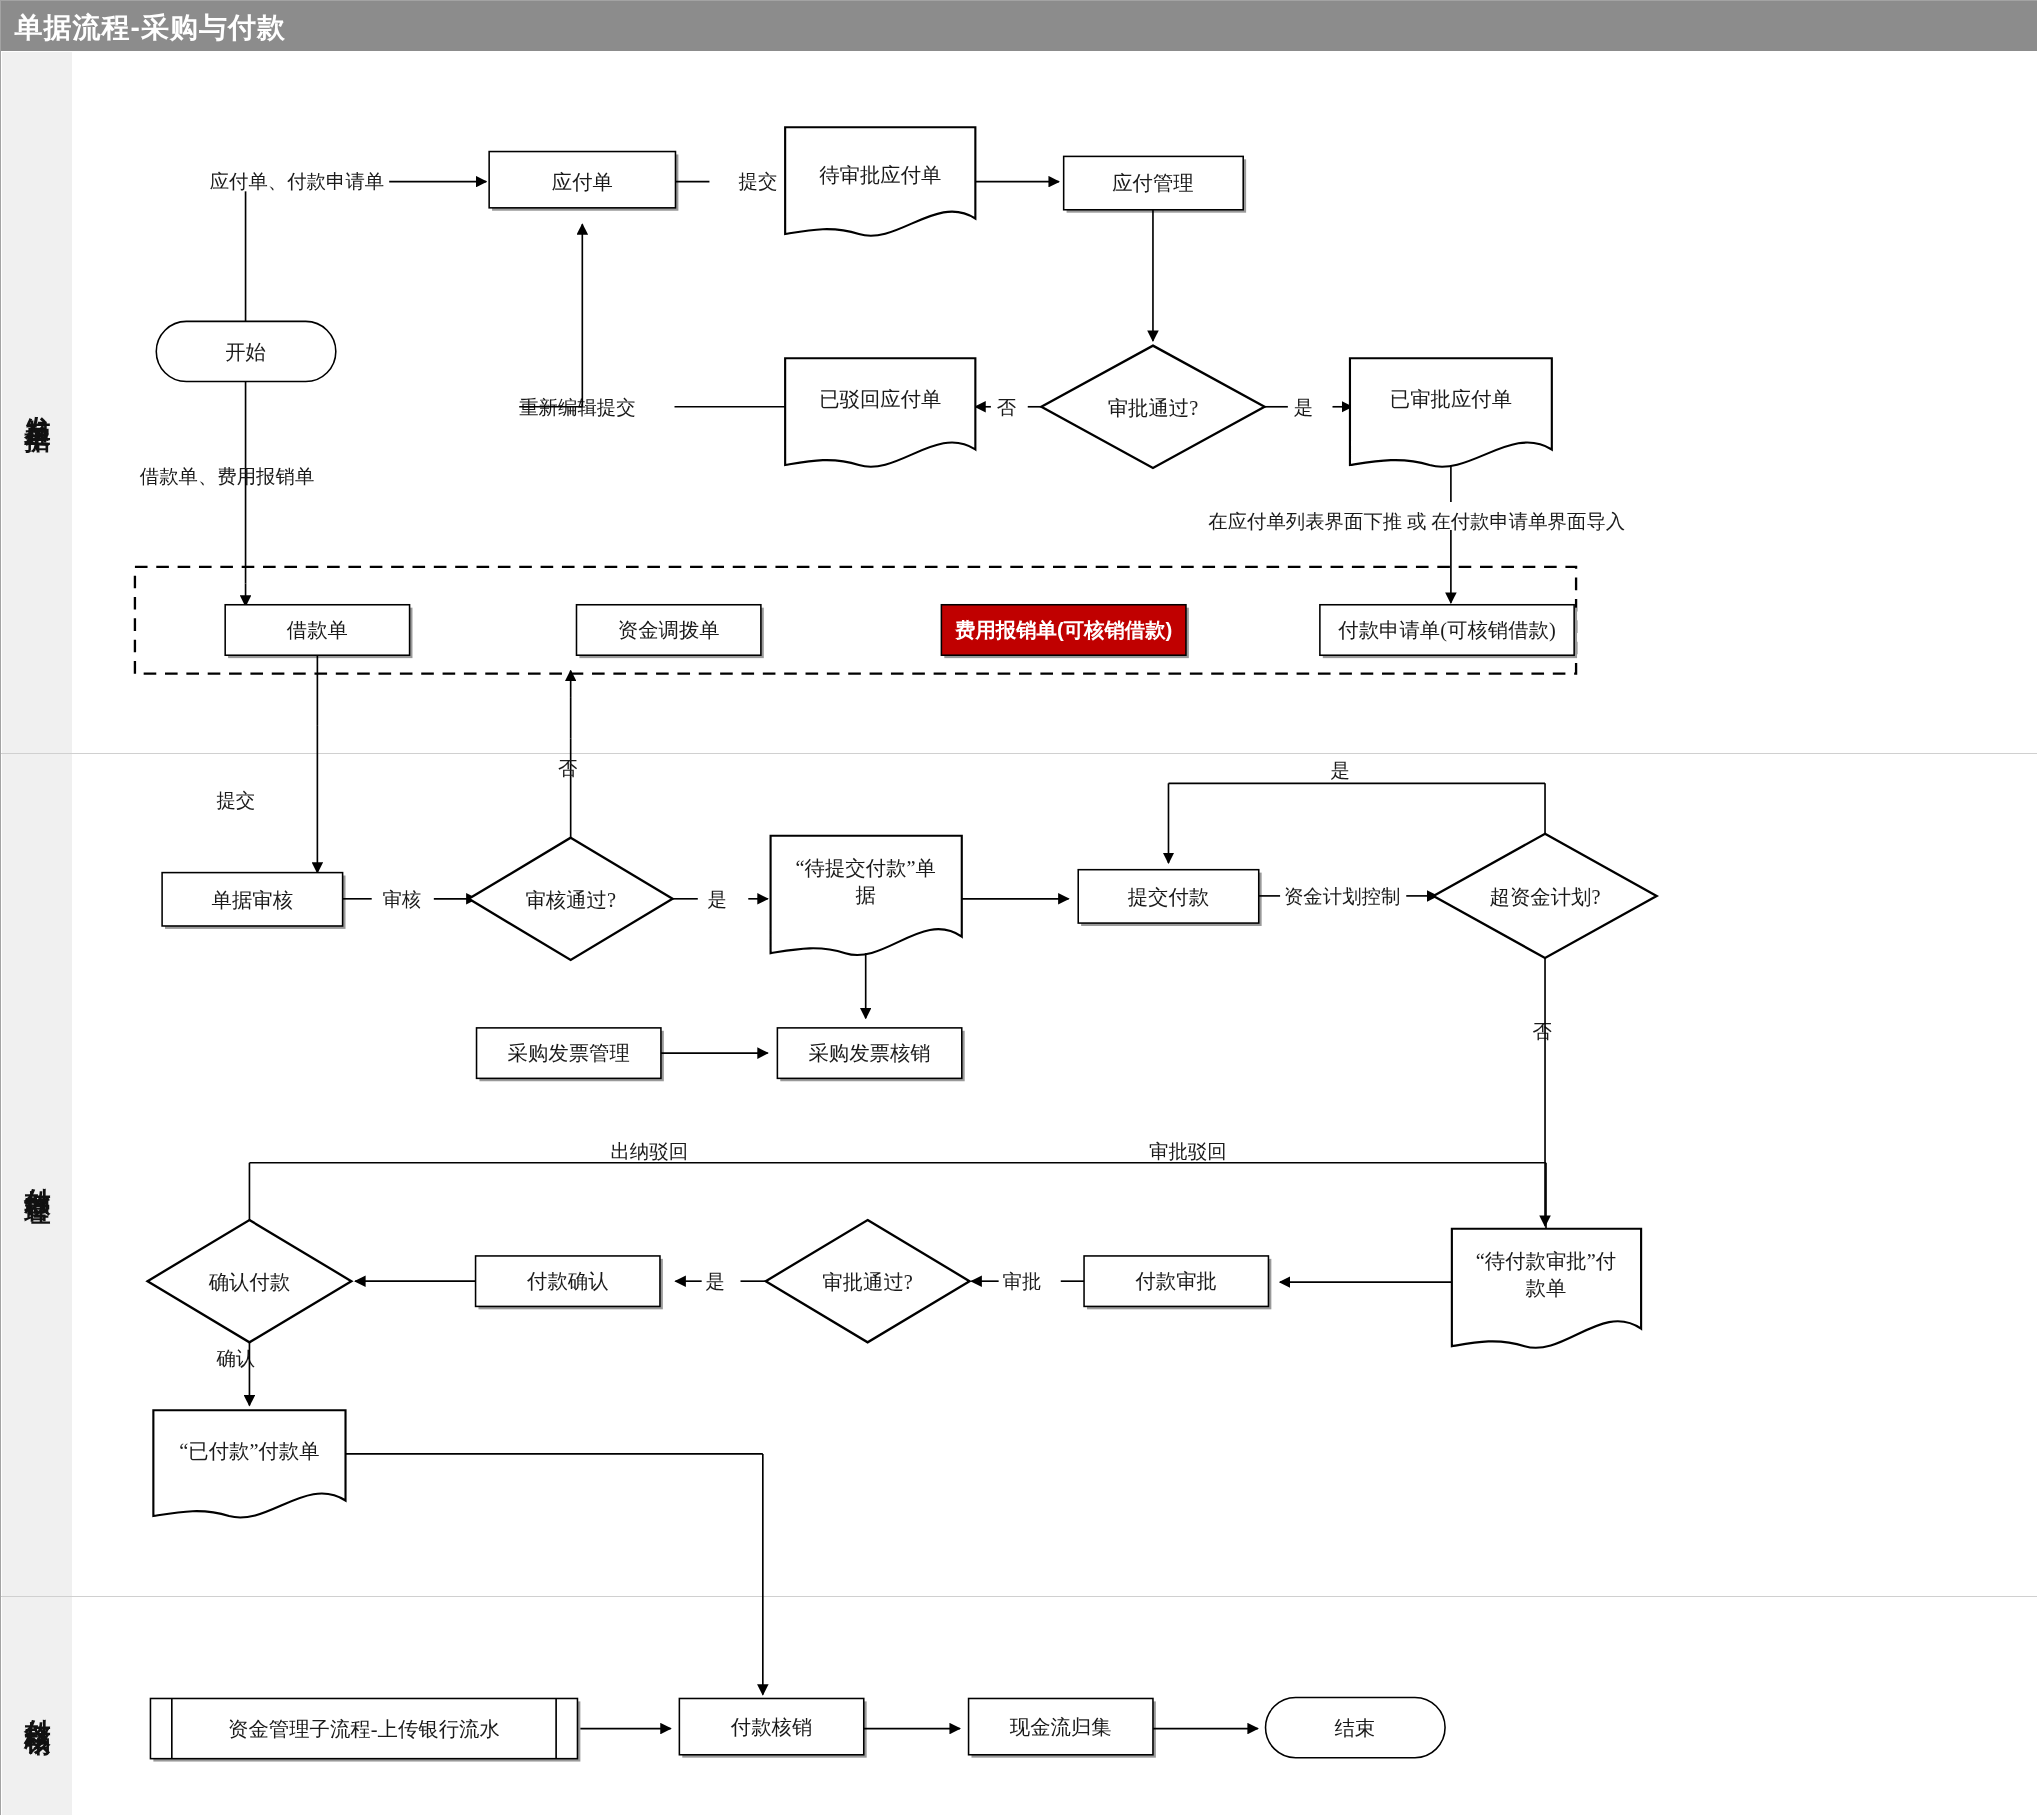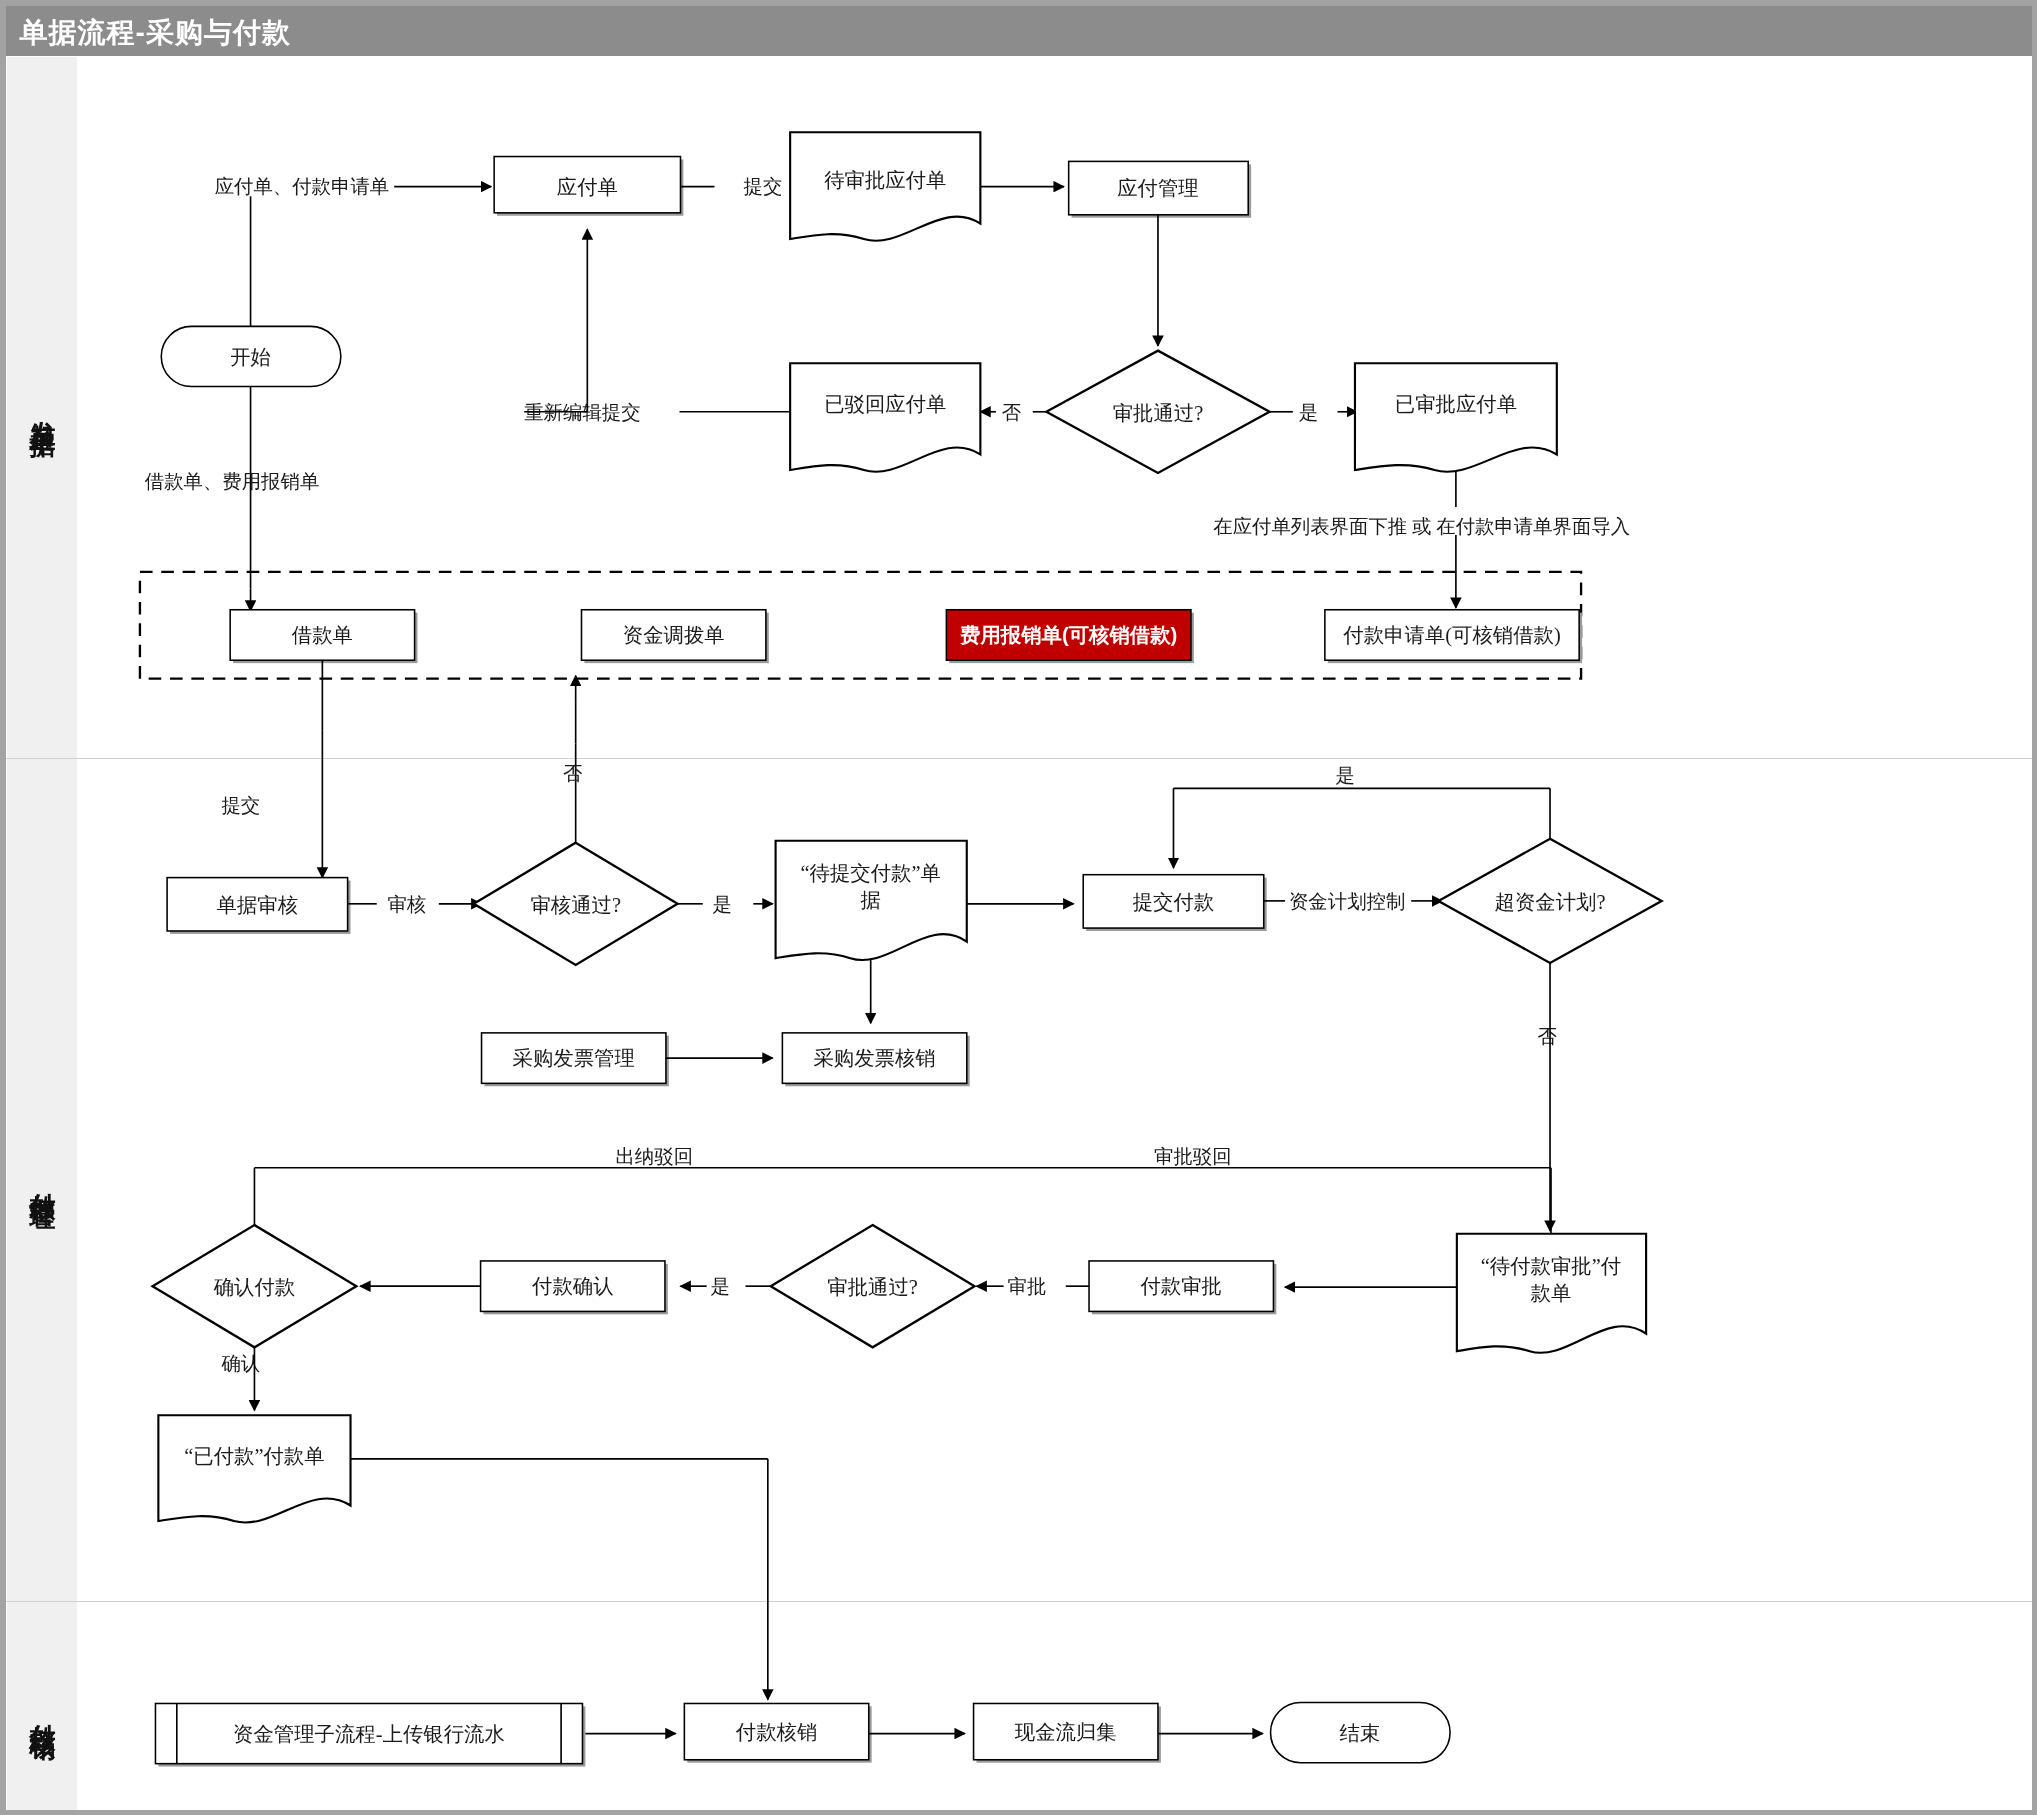--- a/index.html
+++ b/index.html
@@ -1,17 +1,17 @@
 <!DOCTYPE html>
 <html><head>
 <meta charset="utf-8">
 <style>
   html,body{margin:0;padding:0;background:#ffffff;}
   body{font-family:"Liberation Serif","DejaVu Serif",serif;}
-  #page{position:relative;width:2038px;height:1816px;background:#fff;box-sizing:border-box;border:6px solid #a3a3a3;overflow:hidden;}
+  #page{position:relative;width:2038px;height:1816px;background:#fff;box-sizing:border-box;border:1px solid #a3a3a3;overflow:hidden;}
   #titlebar{position:absolute;left:0;top:0;width:2038px;height:50px;background:#8c8c8c;}
   #titlebar .t{position:absolute;left:13.6px;top:7.8px;color:#fff;font-family:"Liberation Sans","DejaVu Sans",sans-serif;font-weight:bold;font-size:28px;letter-spacing:1px;}
   .lane-label{position:absolute;background:#f0f0f0;display:flex;align-items:center;justify-content:center;}
   .lane-label span{font-family:"Liberation Sans","DejaVu Sans",sans-serif;font-weight:bold;font-size:26px;color:#111;writing-mode:vertical-rl;text-orientation:upright;letter-spacing:3.9px;line-height:1.15;}
   .lane-sep{position:absolute;left:0;width:2038px;height:1px;background:#d0d0d0;}
   svg{position:absolute;left:0;top:0;}
   text{font-family:"Liberation Serif","DejaVu Serif",serif;fill:#1a1a1a;}
   .nodetext{font-size:21px;}
   .edgetext{font-size:20px;}
   .notetext{font-size:20px;}

